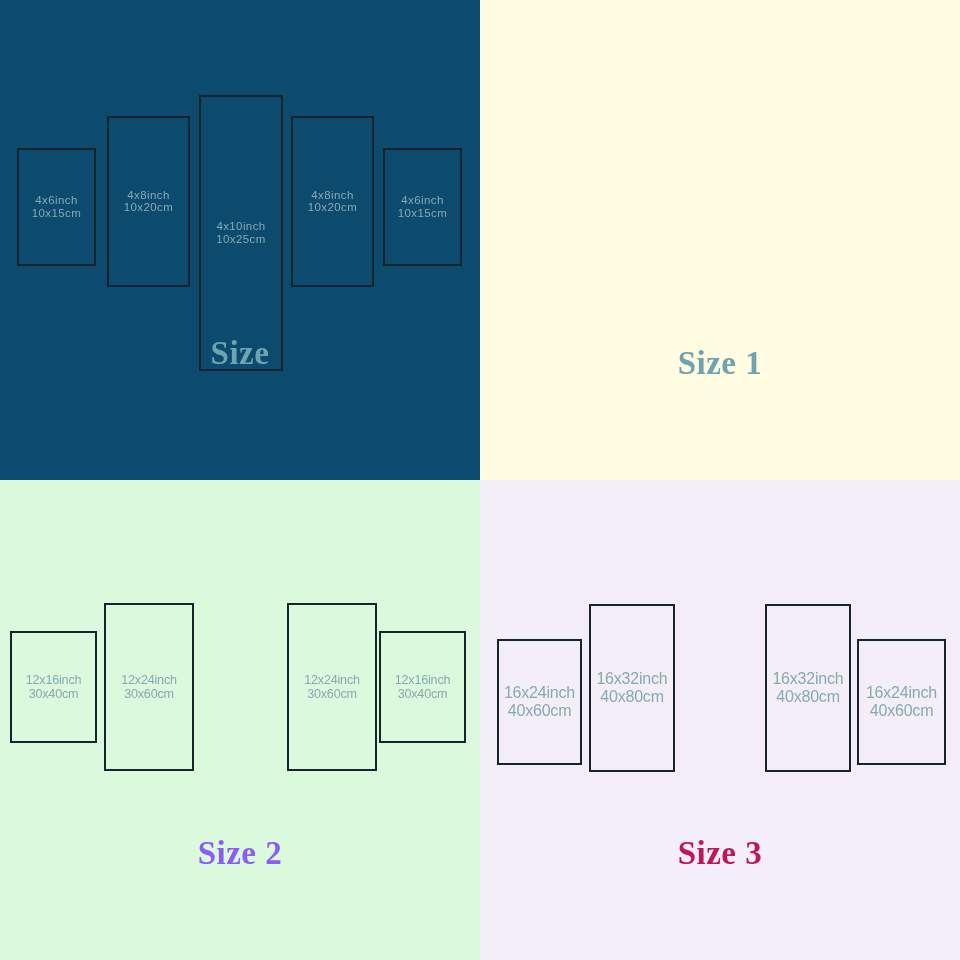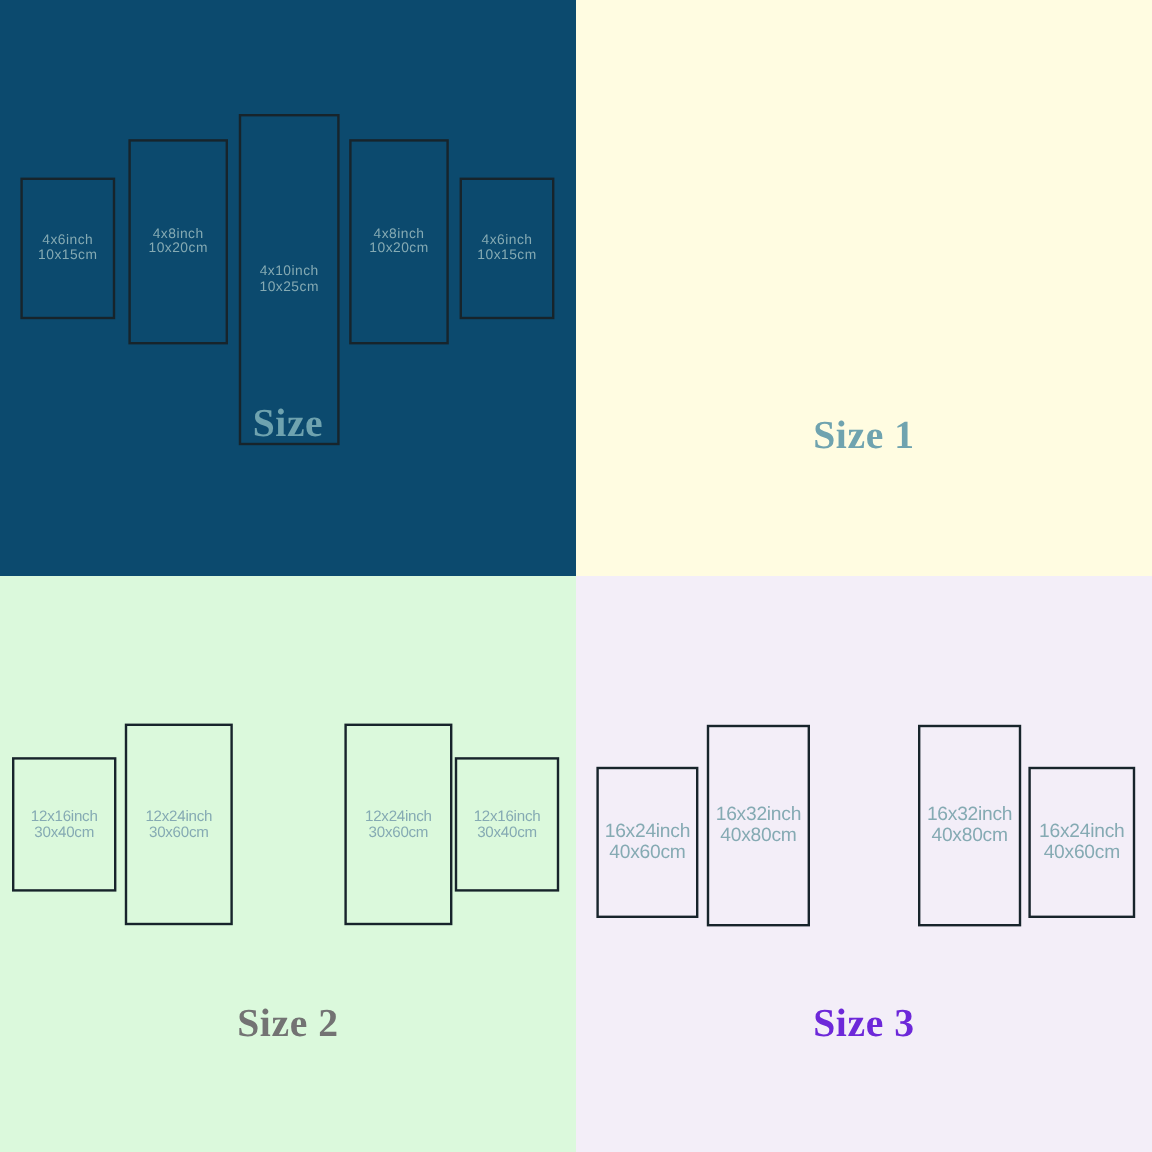--- a/index.html
+++ b/index.html
@@ -151,21 +151,21 @@
           <span class="ln">30x60cm</span>
         </div>
       </div>
       <div class="panel" style="left: 379px; top: 151px; width: 87px; height: 112px; border-color: rgb(23, 36, 43);">
         <div class="panel-label" style="color: rgb(133, 170, 179);">
           <span class="ln">12x16inch</span>
           <span class="ln">30x40cm</span>
         </div>
       </div>
     </div>
-    <div class="title" style="top: 355px; color: #737373;">Size 2</div>
+    <div class="title" style="top: 355px; color: #8b5cf6;">Size 2</div>
   </div>
 
   <div class="quadrant q-br sz3" style="background: rgb(243, 238, 248);">
     <div class="panels">
       <div class="panel" style="left: 17px; top: 159px; width: 85px; height: 126px; border-color: rgb(23, 36, 43);">
         <div class="panel-label" style="color: rgb(133, 170, 179);">
           <span class="ln">16x24inch</span>
           <span class="ln">40x60cm</span>
         </div>
       </div>
@@ -181,16 +181,16 @@
           <span class="ln">40x80cm</span>
         </div>
       </div>
       <div class="panel" style="left: 377px; top: 159px; width: 89px; height: 126px; border-color: rgb(23, 36, 43);">
         <div class="panel-label" style="color: rgb(133, 170, 179);">
           <span class="ln">16x24inch</span>
           <span class="ln">40x60cm</span>
         </div>
       </div>
     </div>
-    <div class="title" style="top: 355px; color: #6d28d9;">Size 3</div>
+    <div class="title" style="top: 355px; color: #be185d;">Size 3</div>
   </div>
 
 </div>
 
 </body></html>

